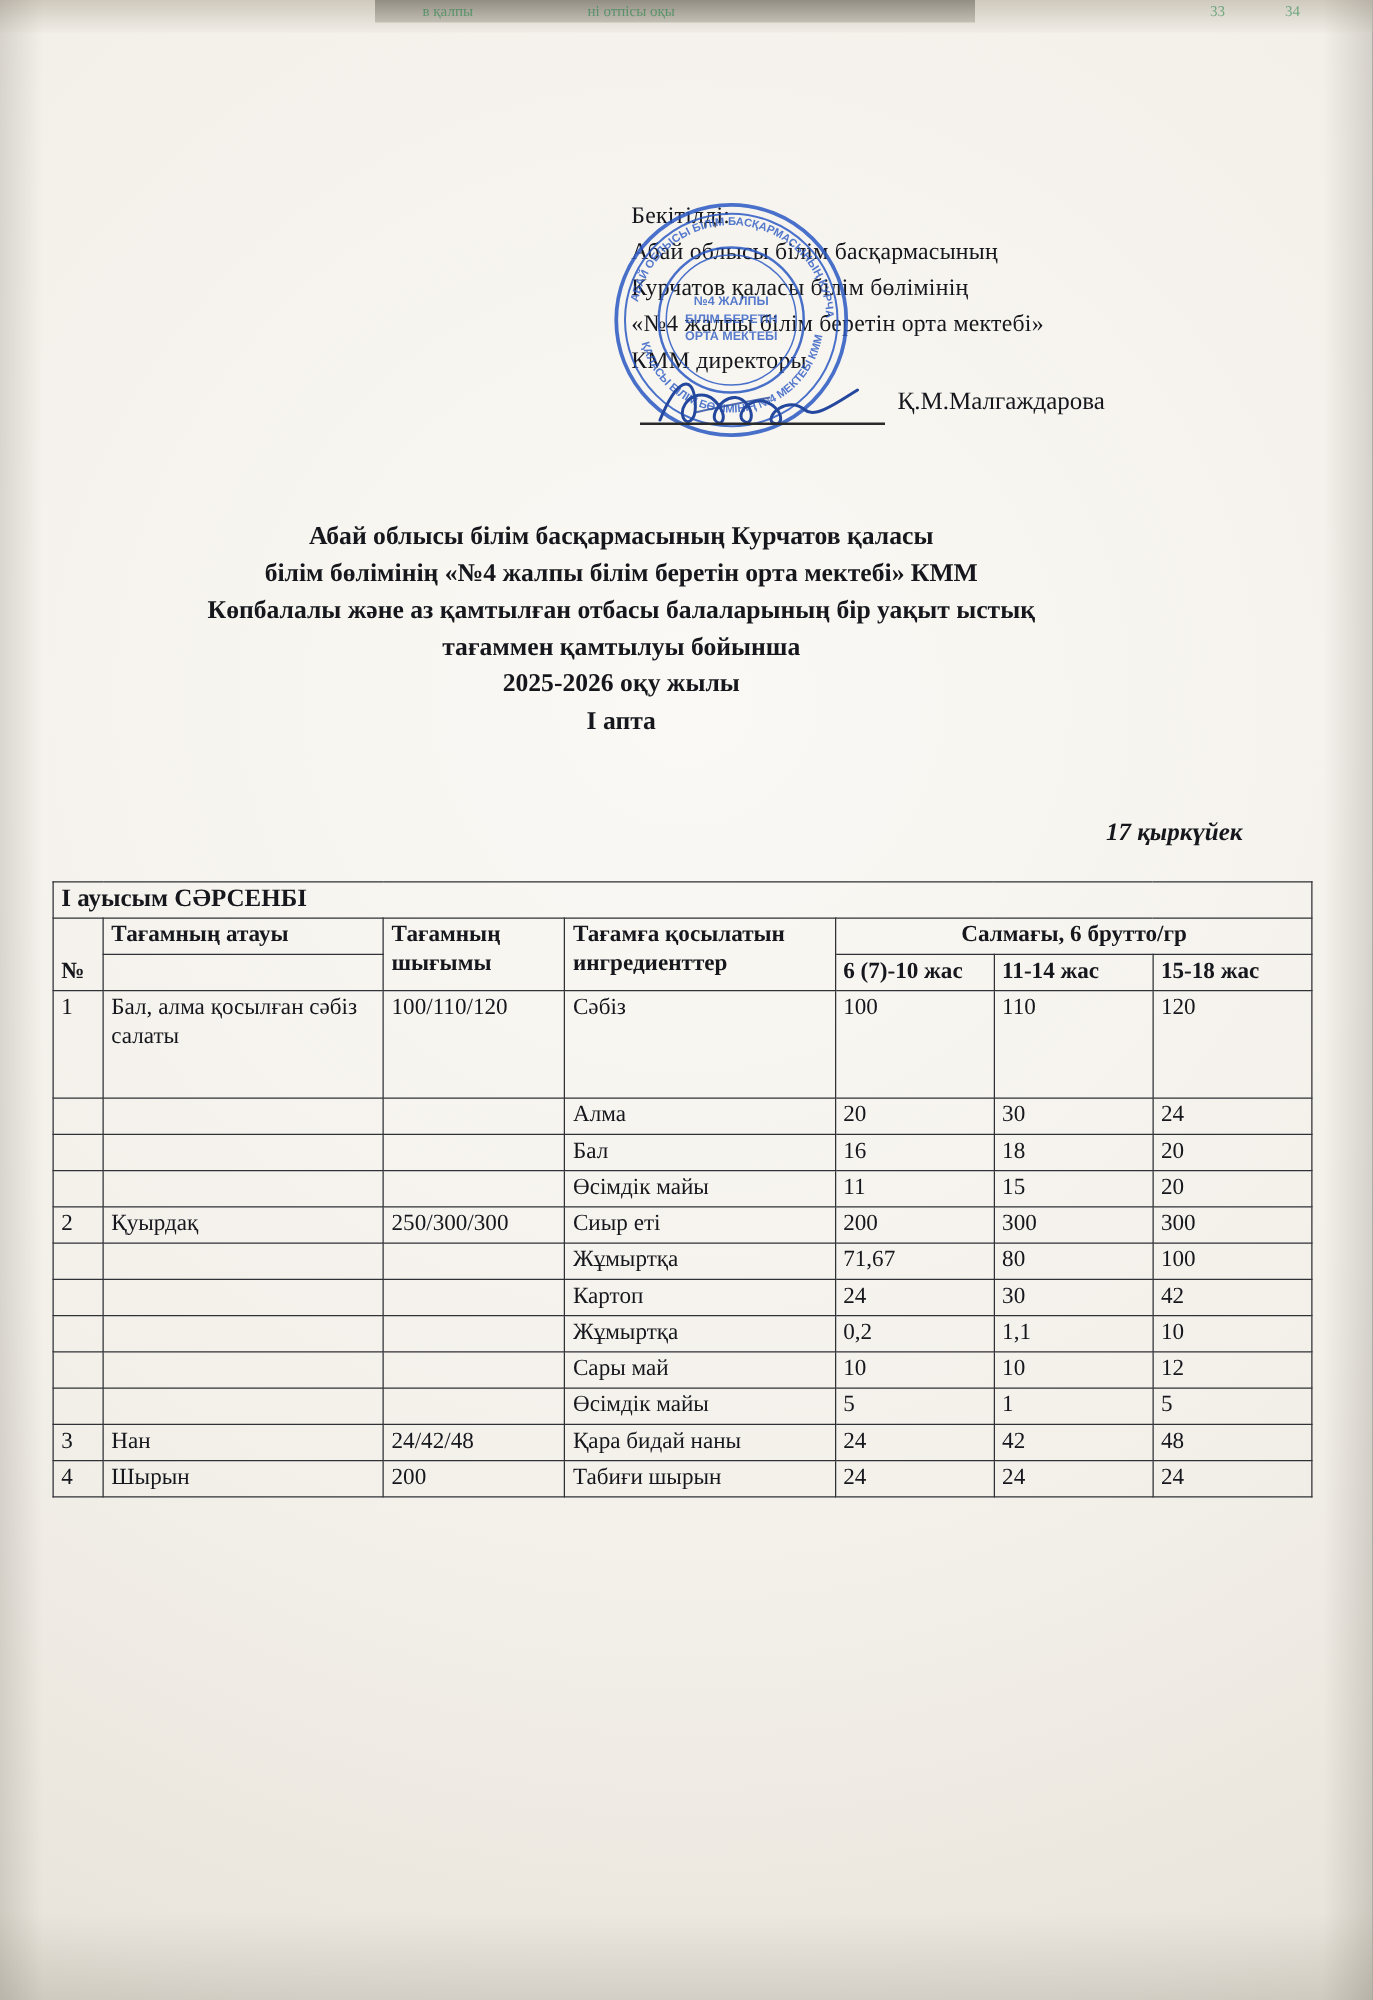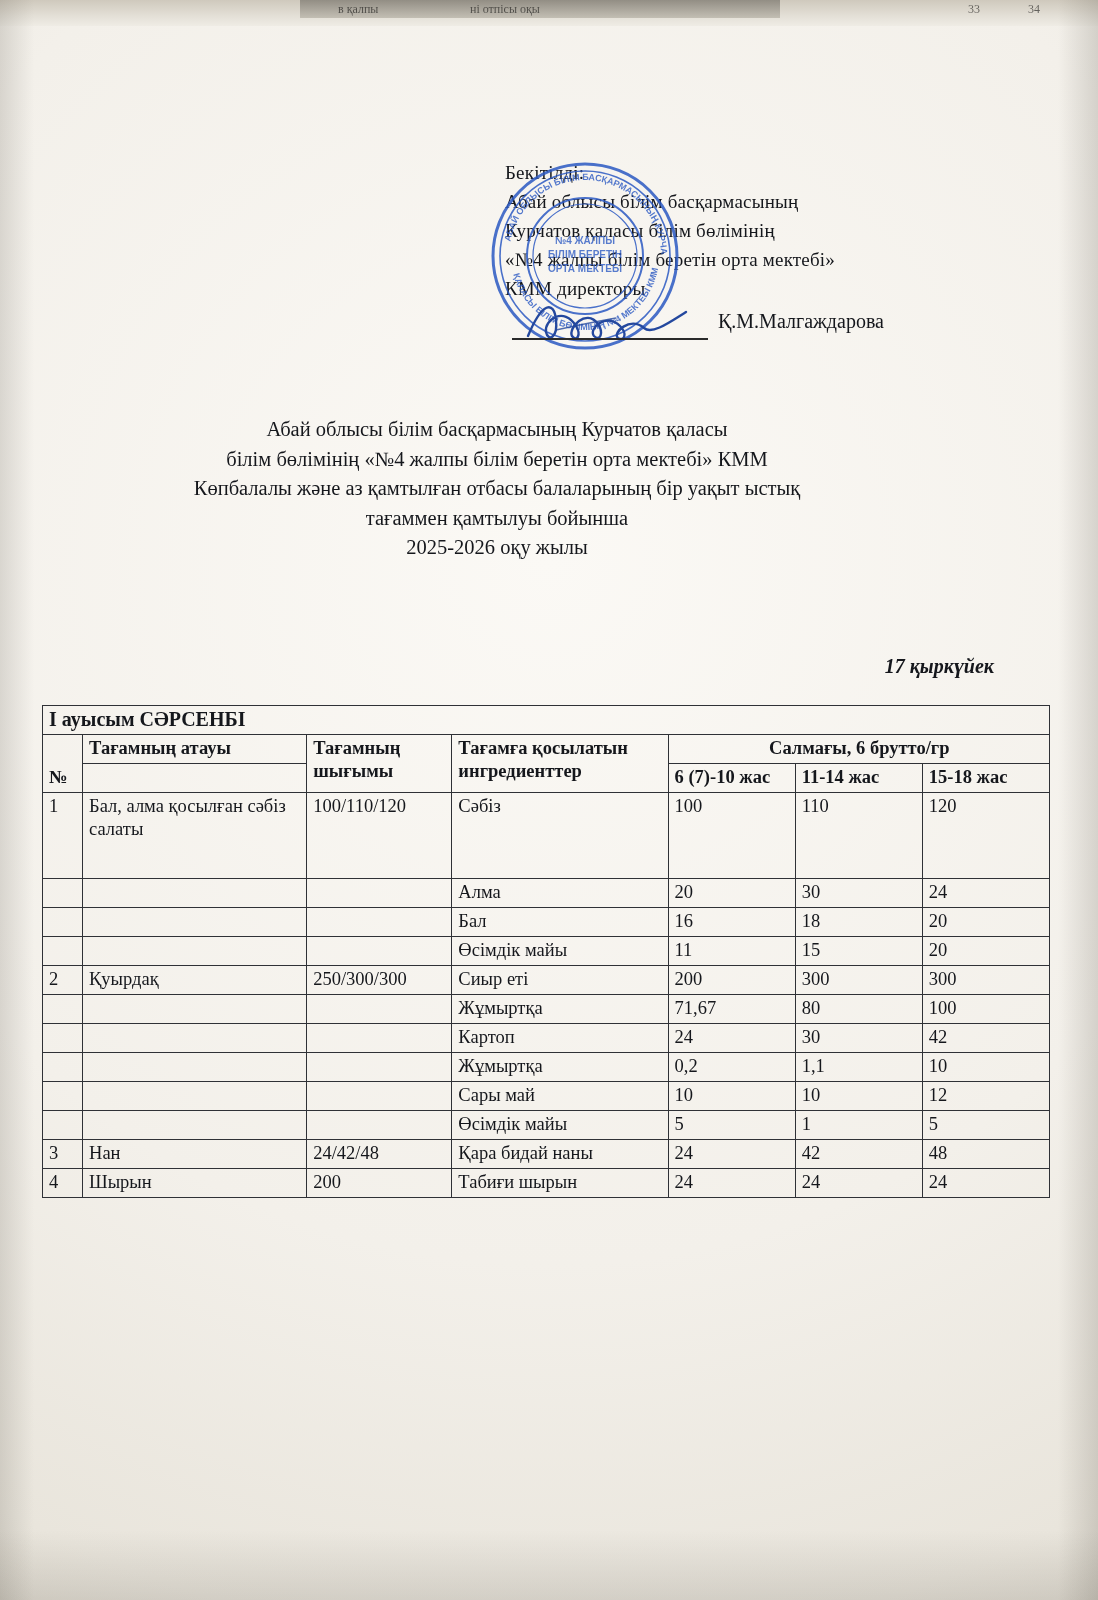--- a/index.html
+++ b/index.html
@@ -50,21 +50,21 @@
     left: 0; bottom: 0; width: 1098px; height: 70px;
     background: linear-gradient(0deg, rgba(90,85,75,.16) 0%, rgba(0,0,0,0) 100%);
   }
 
   
   .bleed {
     position: absolute;
     top: 2px;
     font-family: "Liberation Serif", serif;
     font-size: 12px;
-    color: #000000;
+    color: #15803d;
     opacity: .55;
   }
 
   
   .approval {
     position: absolute;
     left: 505px;
     top: 158px;
     width: 520px;
     font-weight: normal;
@@ -109,21 +109,21 @@
     pointer-events: none;
   }
 
   
   .title-block {
     position: absolute;
     left: 0;
     top: 415px;
     width: 994px;
     text-align: center;
-    font-weight: normal;
+    font-weight: bold;
     font-size: 20.5px;
     line-height: 29.5px;
   }
   .title-block .ln { white-space: nowrap; }
 
   .date-line {
     position: absolute;
     right: 104px;
     top: 655px;
     font-weight: bold;
@@ -230,20 +230,21 @@
 
   <div class="sig-line"></div>
   <div class="director-name">Қ.М.Малгаждарова</div>
 
   <div class="title-block">
     <div class="ln">Абай облысы білім басқармасының Курчатов қаласы</div>
     <div class="ln">білім бөлімінің «№4 жалпы білім беретін орта мектебі» КММ</div>
     <div class="ln">Көпбалалы және аз қамтылған отбасы балаларының бір уақыт ыстық</div>
     <div class="ln">тағаммен қамтылуы бойынша</div>
     <div class="ln">2025-2026 оқу жылы</div>
+    <div class="ln">I апта</div>
   </div>
 
   <div class="date-line">17 қыркүйек</div>
 
   <div class="tbl-wrap">
     <table class="menu">
       <colgroup>
         <col class="c-num">
           <col class="c-name">
           <col class="c-out">

